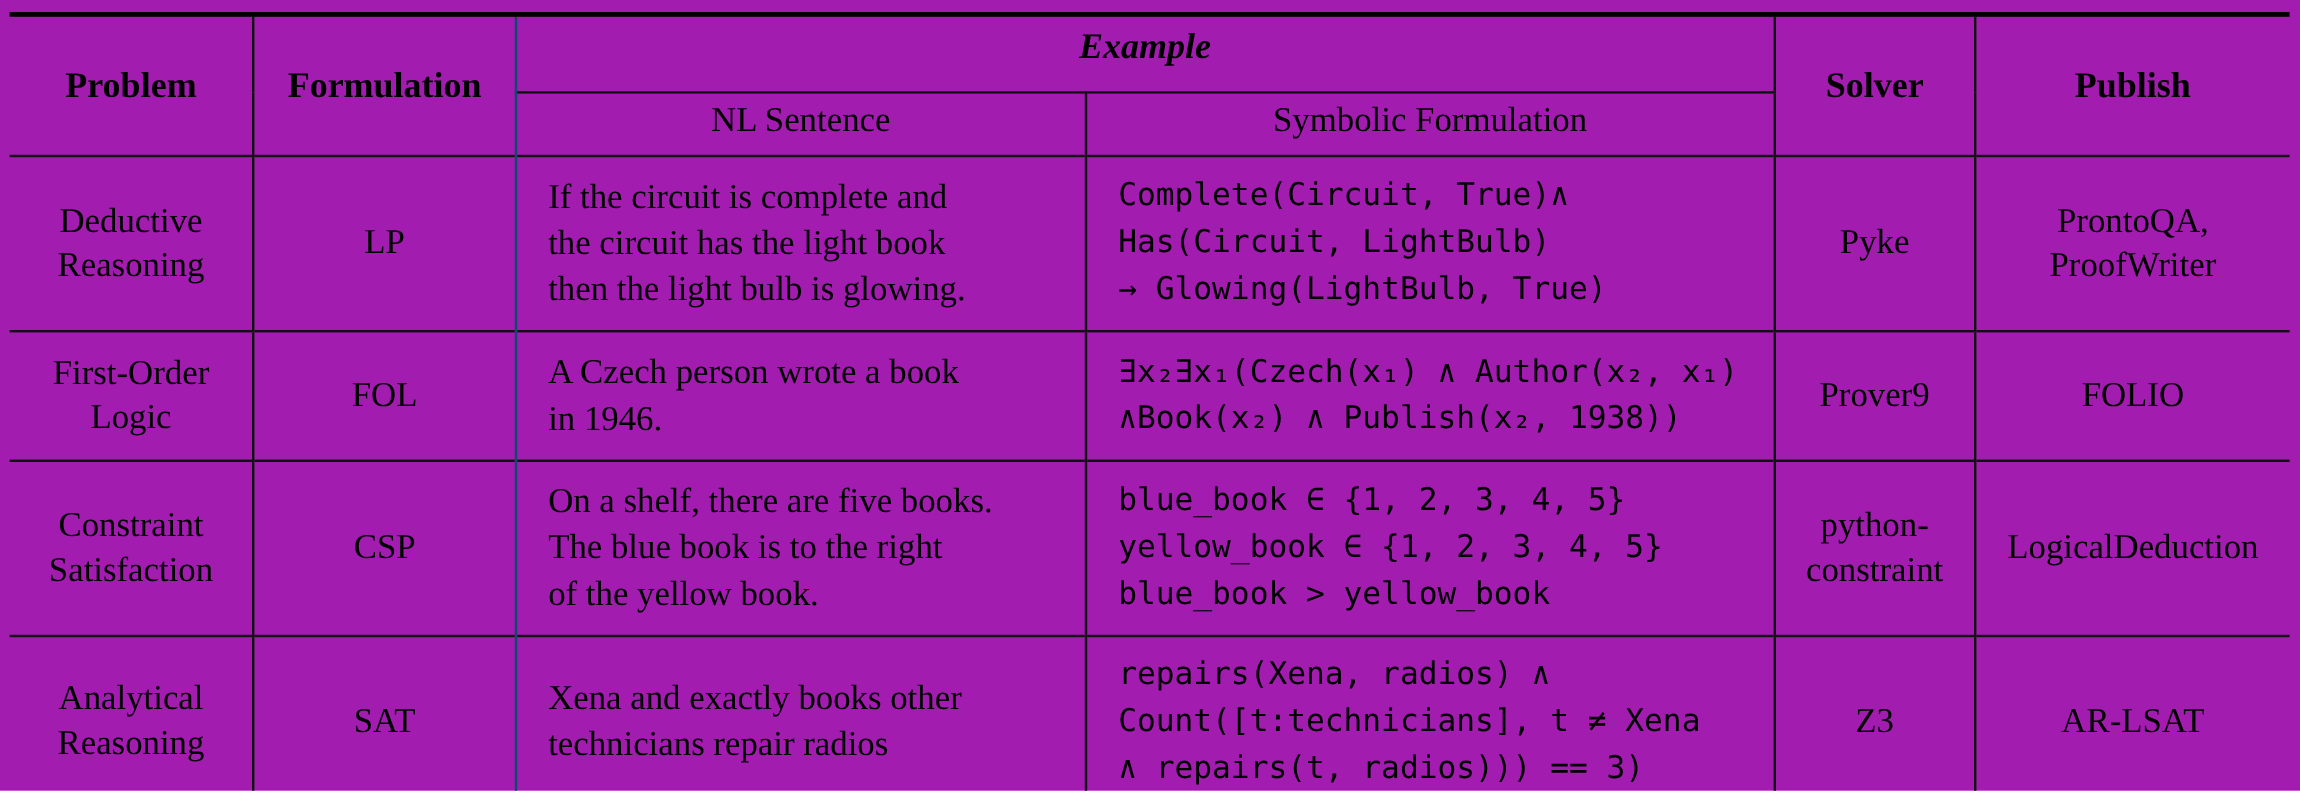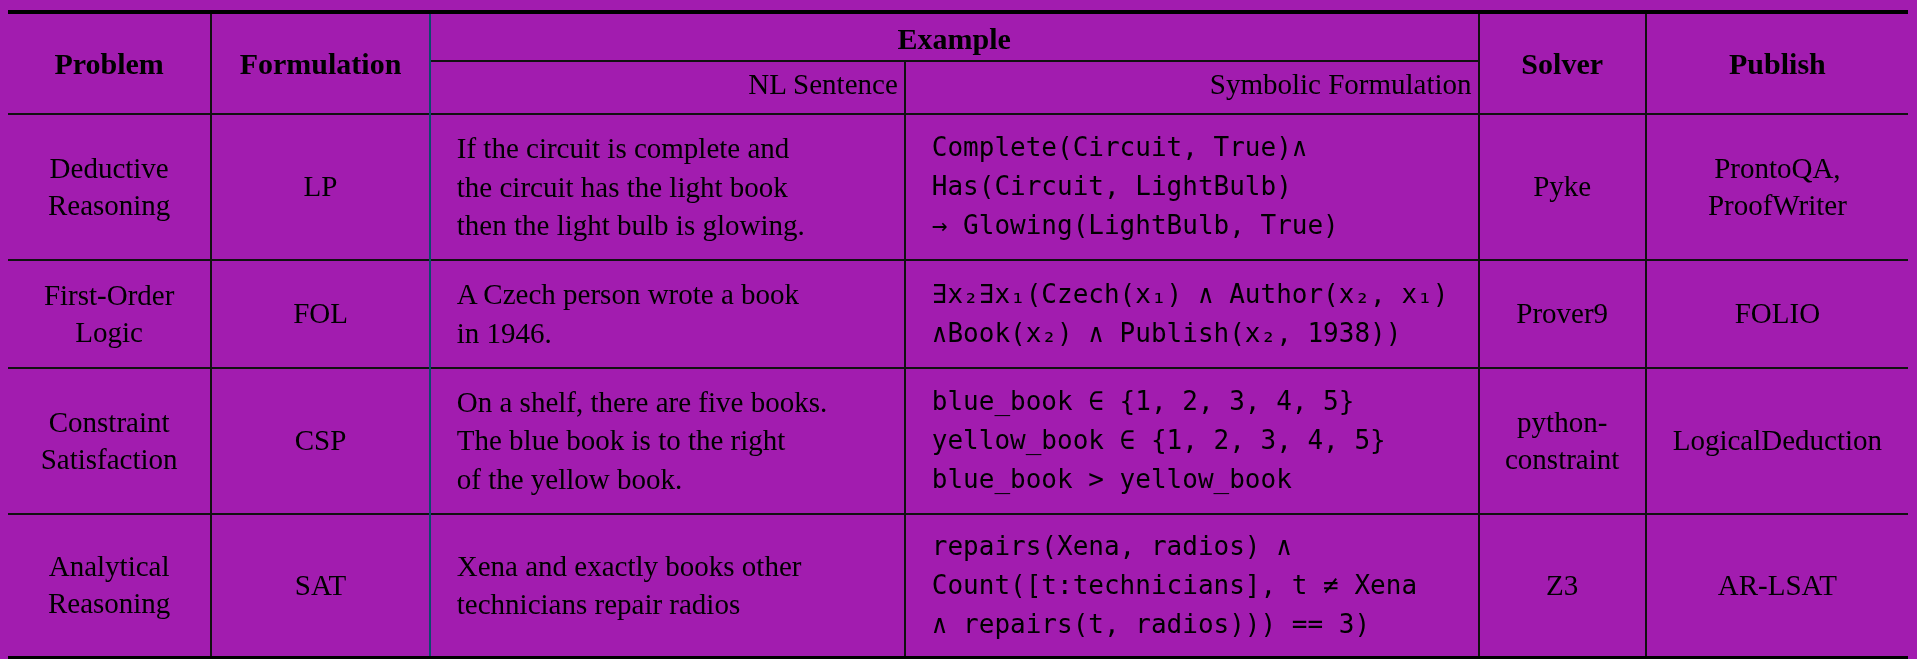--- a/index.html
+++ b/index.html
@@ -38,23 +38,23 @@
   th.top-head {
     font-weight: bold;
     font-size: 30px;
     padding: 8px 6px;
     text-align: center;
   }
   th.sub-head {
     font-weight: normal;
     font-size: 29px;
     padding: 6px 6px 12px 6px;
-    text-align: right;
+    text-align: center;
   }
-  th.example-span { padding-bottom: 4px; }
+  th.example-span { padding-bottom: 20px; font-style: italic; }
 
   td.center-cell {
     text-align: center;
     font-size: 29px;
     padding: 16px 6px;
   }
   td.left-cell {
     text-align: left;
     font-size: 29px;
     padding: 14px 10px 14px 26px;

